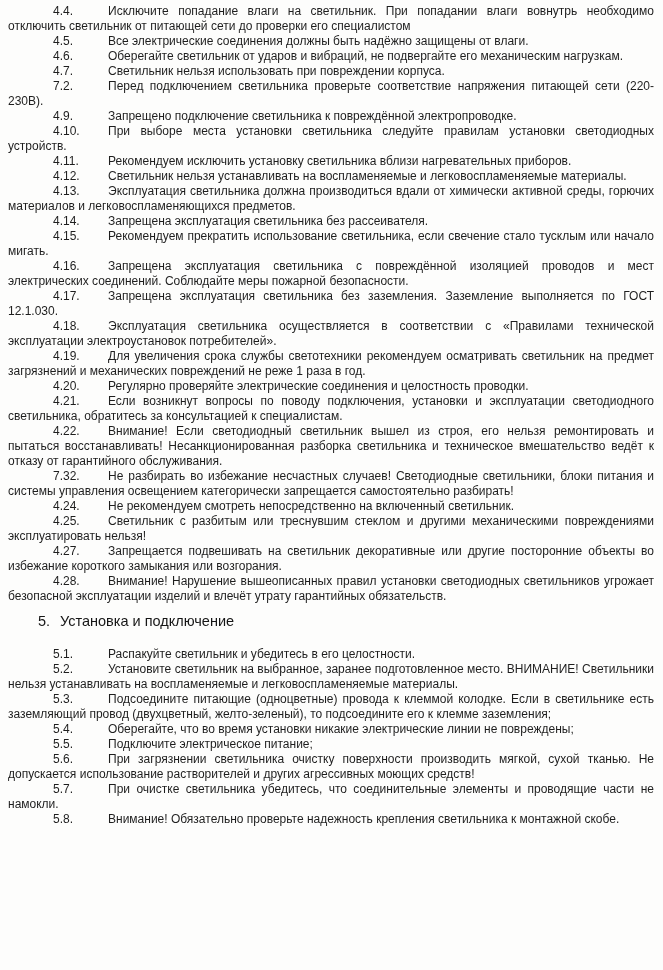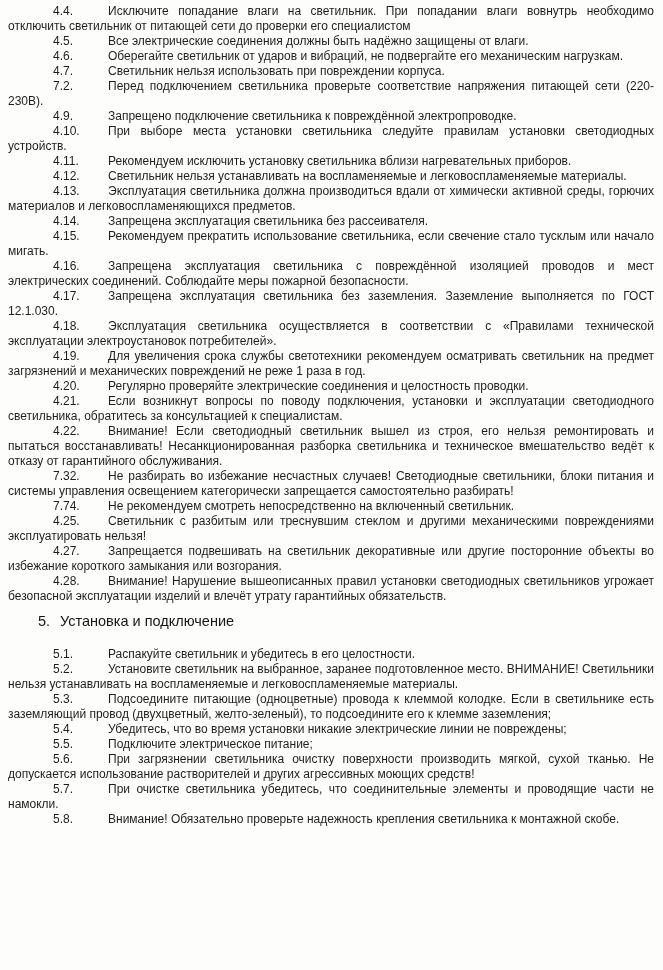--- a/index.html
+++ b/index.html
@@ -56,33 +56,33 @@
       <p class="para"><span class="num">4.14.</span><span>Запрещена эксплуатация светильника без рассеивателя.</span></p>
       <p class="para"><span class="num">4.15.</span><span>Рекомендуем прекратить использование светильника, если свечение стало тусклым или начало мигать.</span></p>
       <p class="para"><span class="num">4.16.</span><span>Запрещена эксплуатация светильника с повреждённой изоляцией проводов и мест электрических соединений. Соблюдайте меры пожарной безопасности.</span></p>
       <p class="para"><span class="num">4.17.</span><span>Запрещена эксплуатация светильника без заземления. Заземление выполняется по ГОСТ 12.1.030.</span></p>
       <p class="para"><span class="num">4.18.</span><span>Эксплуатация светильника осуществляется в соответствии с «Правилами технической эксплуатации электроустановок потребителей».</span></p>
       <p class="para"><span class="num">4.19.</span><span>Для увеличения срока службы светотехники рекомендуем осматривать светильник на предмет загрязнений и механических повреждений не реже 1 раза в год.</span></p>
       <p class="para"><span class="num">4.20.</span><span>Регулярно проверяйте электрические соединения и целостность проводки.</span></p>
       <p class="para"><span class="num">4.21.</span><span>Если возникнут вопросы по поводу подключения, установки и эксплуатации светодиодного светильника, обратитесь за консультацией к специалистам.</span></p>
       <p class="para"><span class="num">4.22.</span><span>Внимание! Если светодиодный светильник вышел из строя, его нельзя ремонтировать и пытаться восстанавливать! Несанкционированная разборка светильника и техническое вмешательство ведёт к отказу от гарантийного обслуживания.</span></p>
       <p class="para"><span class="num">7.32.</span><span>Не разбирать во избежание несчастных случаев! Светодиодные светильники, блоки питания и системы управления освещением категорически запрещается самостоятельно разбирать!</span></p>
-      <p class="para"><span class="num">7.74.</span><span>Не рекомендуем смотреть непосредственно на включенный светильник.</span></p>
+      <p class="para"><span class="num">4.24.</span><span>Не рекомендуем смотреть непосредственно на включенный светильник.</span></p>
       <p class="para"><span class="num">4.25.</span><span>Светильник с разбитым или треснувшим стеклом и другими механическими повреждениями эксплуатировать нельзя!</span></p>
       <p class="para"><span class="num">4.27.</span><span>Запрещается подвешивать на светильник декоративные или другие посторонние объекты во избежание короткого замыкания или возгорания.</span></p>
       <p class="para"><span class="num">4.28.</span><span>Внимание! Нарушение вышеописанных правил установки светодиодных светильников угрожает безопасной эксплуатации изделий и влечёт утрату гарантийных обязательств.</span></p>
     </div>
 
   <h2 class="section-heading"><span class="hnum">5.</span><span>Установка и подключение</span></h2>
 
   <div>
 
   <p class="para"><span class="num">5.1.</span><span>Распакуйте светильник и убедитесь в его целостности.</span></p>
       <p class="para"><span class="num">5.2.</span><span>Установите светильник на выбранное, заранее подготовленное место. ВНИМАНИЕ! Светильники нельзя устанавливать на воспламеняемые и легковоспламеняемые материалы.</span></p>
       <p class="para"><span class="num">5.3.</span><span>Подсоедините питающие (одноцветные) провода к клеммой колодке. Если в светильнике есть заземляющий провод (двухцветный, желто-зеленый), то подсоедините его к клемме заземления;</span></p>
-      <p class="para"><span class="num">5.4.</span><span>Убедитесь, что во время установки никакие электрические линии не повреждены;</span></p>
+      <p class="para"><span class="num">5.4.</span><span>Оберегайте, что во время установки никакие электрические линии не повреждены;</span></p>
       <p class="para"><span class="num">5.5.</span><span>Подключите электрическое питание;</span></p>
       <p class="para"><span class="num">5.6.</span><span>При загрязнении светильника очистку поверхности производить мягкой, сухой тканью. Не допускается использование растворителей и других агрессивных моющих средств!</span></p>
       <p class="para"><span class="num">5.7.</span><span>При очистке светильника убедитесь, что соединительные элементы и проводящие части не намокли.</span></p>
       <p class="para"><span class="num">5.8.</span><span>Внимание! Обязательно проверьте надежность крепления светильника к монтажной скобе.</span></p>
     </div>
 
 </div>
 
 </body></html>

